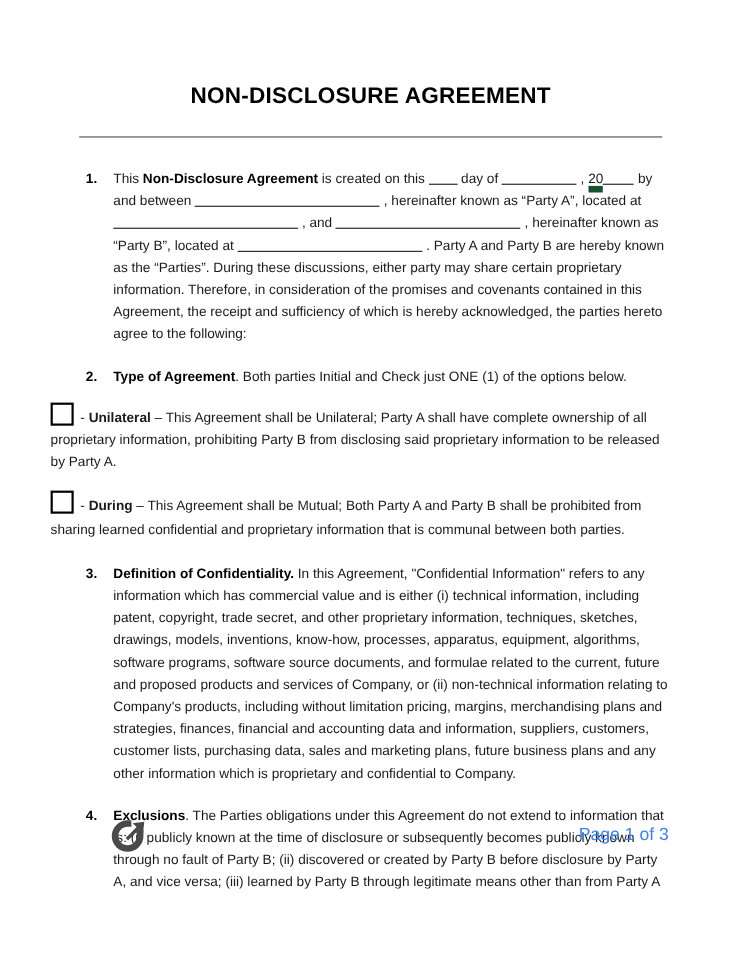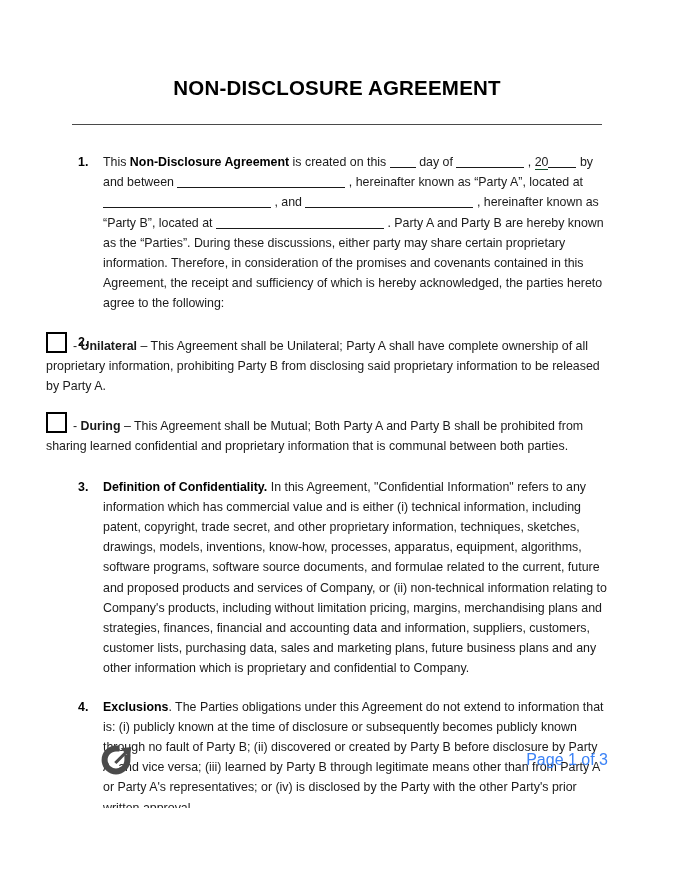--- a/index.html
+++ b/index.html
@@ -109,21 +109,21 @@
   .blank {
     display: inline-block;
     border-bottom: 1px solid #1a1a1a;
     vertical-align: -2px;
     height: 12px;
   }
   .b-short { width: 26px; }
   .b-med   { width: 68px; }
   .b-yr    { width: 28px; }
   .b-long  { width: 168px; }
-  .u-year  { border-bottom: 1px solid #14532d; }
+  .u-year  { border-bottom: 6px solid #14532d; }
 
   
   .footer {
     position: absolute;
     left: 0;
     bottom: 22px;
     width: 680px;
     height: 44px;
   }
   .logo {
@@ -151,20 +151,21 @@
 
   <div class="body-area">
 
     <div class="clause">
       <span class="clause-num">1.</span>
       <div class="clause-text"><span>This </span><b>Non-Disclosure Agreement</b><span> is created on this </span><span class="blank b-short"></span><span> day of </span><span class="blank b-med"></span><span> , </span><span class="u-year">20</span><span class="blank b-yr"></span><span> by and between </span><span class="blank b-long"></span><span> , hereinafter known as “Party A”, located at </span><span class="blank b-long"></span><span> , and </span><span class="blank b-long"></span><span> , hereinafter known as “Party B”, located at </span><span class="blank b-long"></span><span> . Party A and Party B are hereby known as the “Parties”. During these discussions, either party may share certain proprietary information. Therefore, in consideration of the promises and covenants contained in this Agreement, the receipt and sufficiency of which is hereby acknowledged, the parties hereto agree to the following:</span></div>
     </div>
 
     <div class="clause" style="margin-bottom:14px;">
       <span class="clause-num">2.</span>
+      <div class="clause-text"><b class="lead">Type of Agreement</b><span>. Both parties Initial and Check just ONE (1) of the options below.</span></div>
     </div>
 
     <div class="option">
       <div class="option-wrap"><span class="checkbox"></span><span>- </span><b>Unilateral</b><span> – This Agreement shall be Unilateral; Party A shall have complete ownership of all proprietary information, prohibiting Party B from disclosing said proprietary information to be released by Party A.</span></div>
     </div>
 
     <div class="option" style="margin-bottom:20px;">
       <div class="option-wrap"><span class="checkbox"></span><span>- </span><b>During</b><span> – This Agreement shall be Mutual; Both Party A and Party B shall be prohibited from sharing learned confidential and proprietary information that is communal between both parties.</span></div>
     </div>
 

